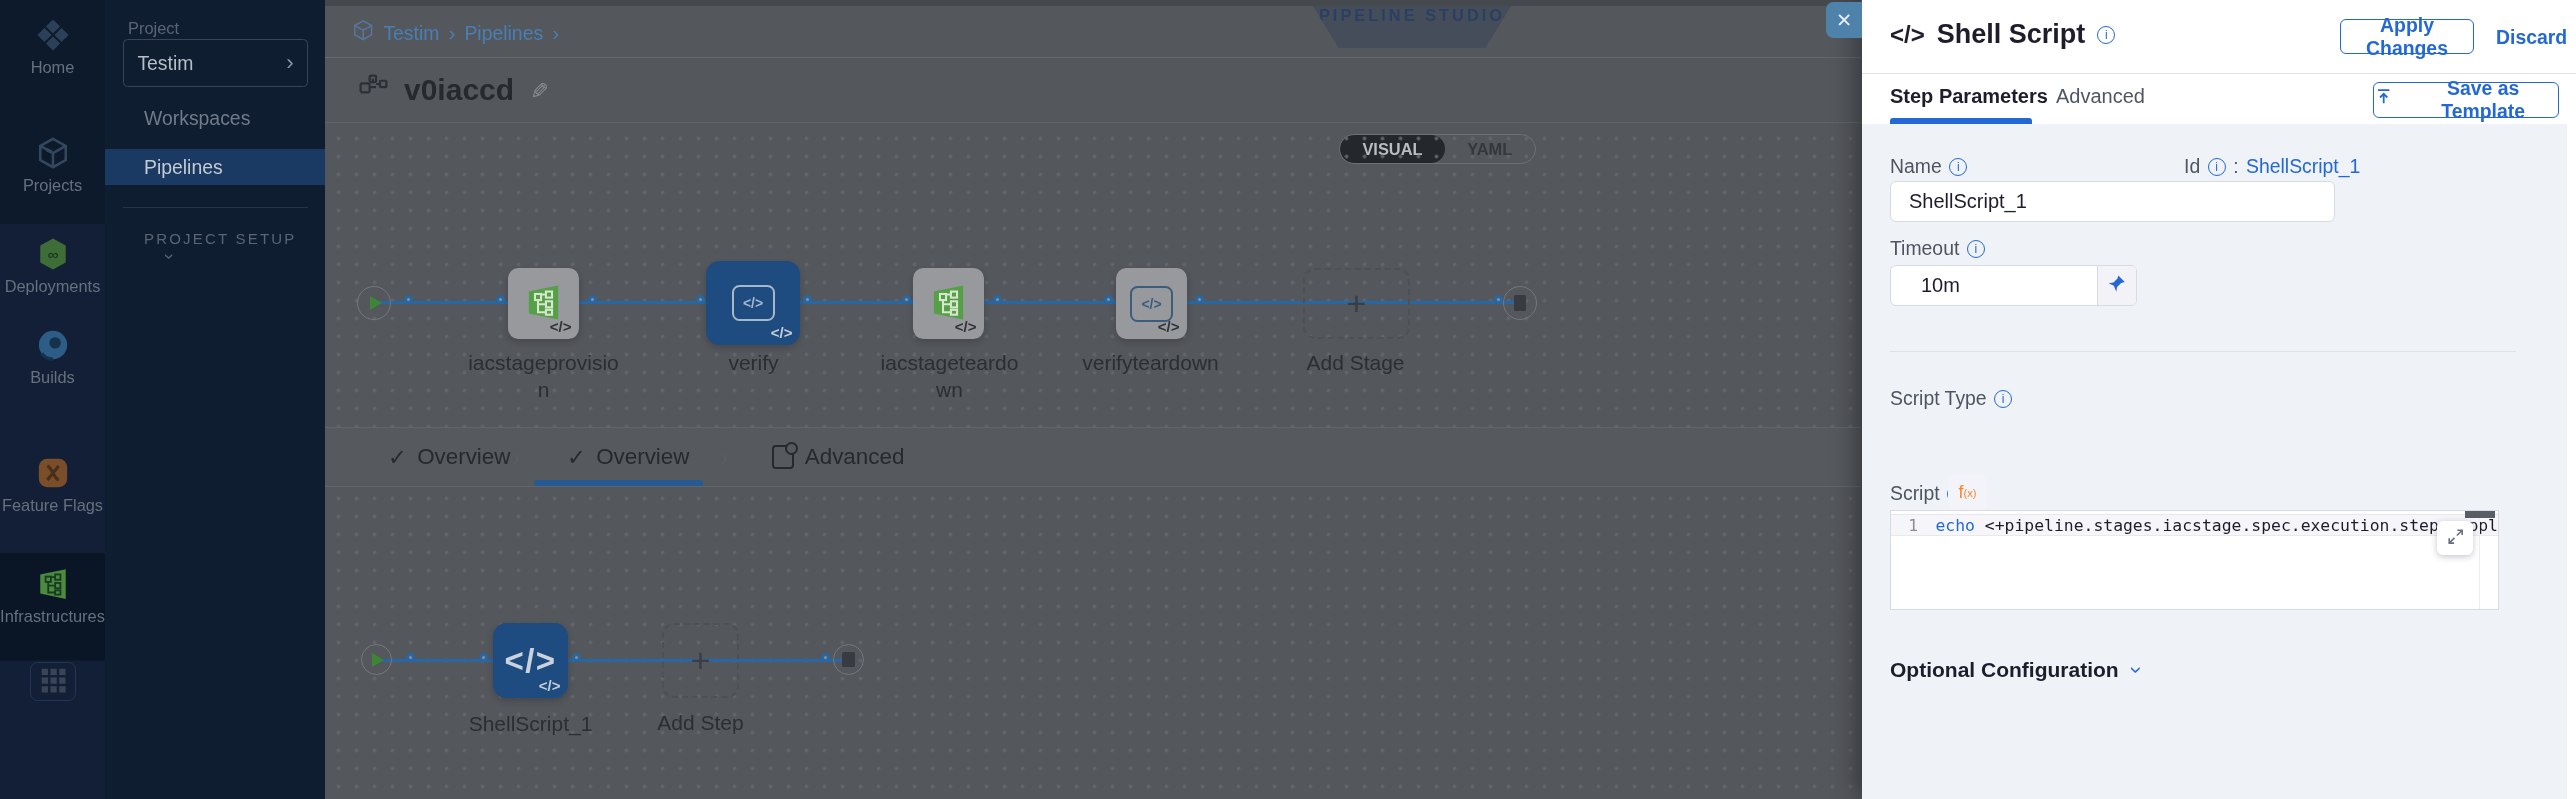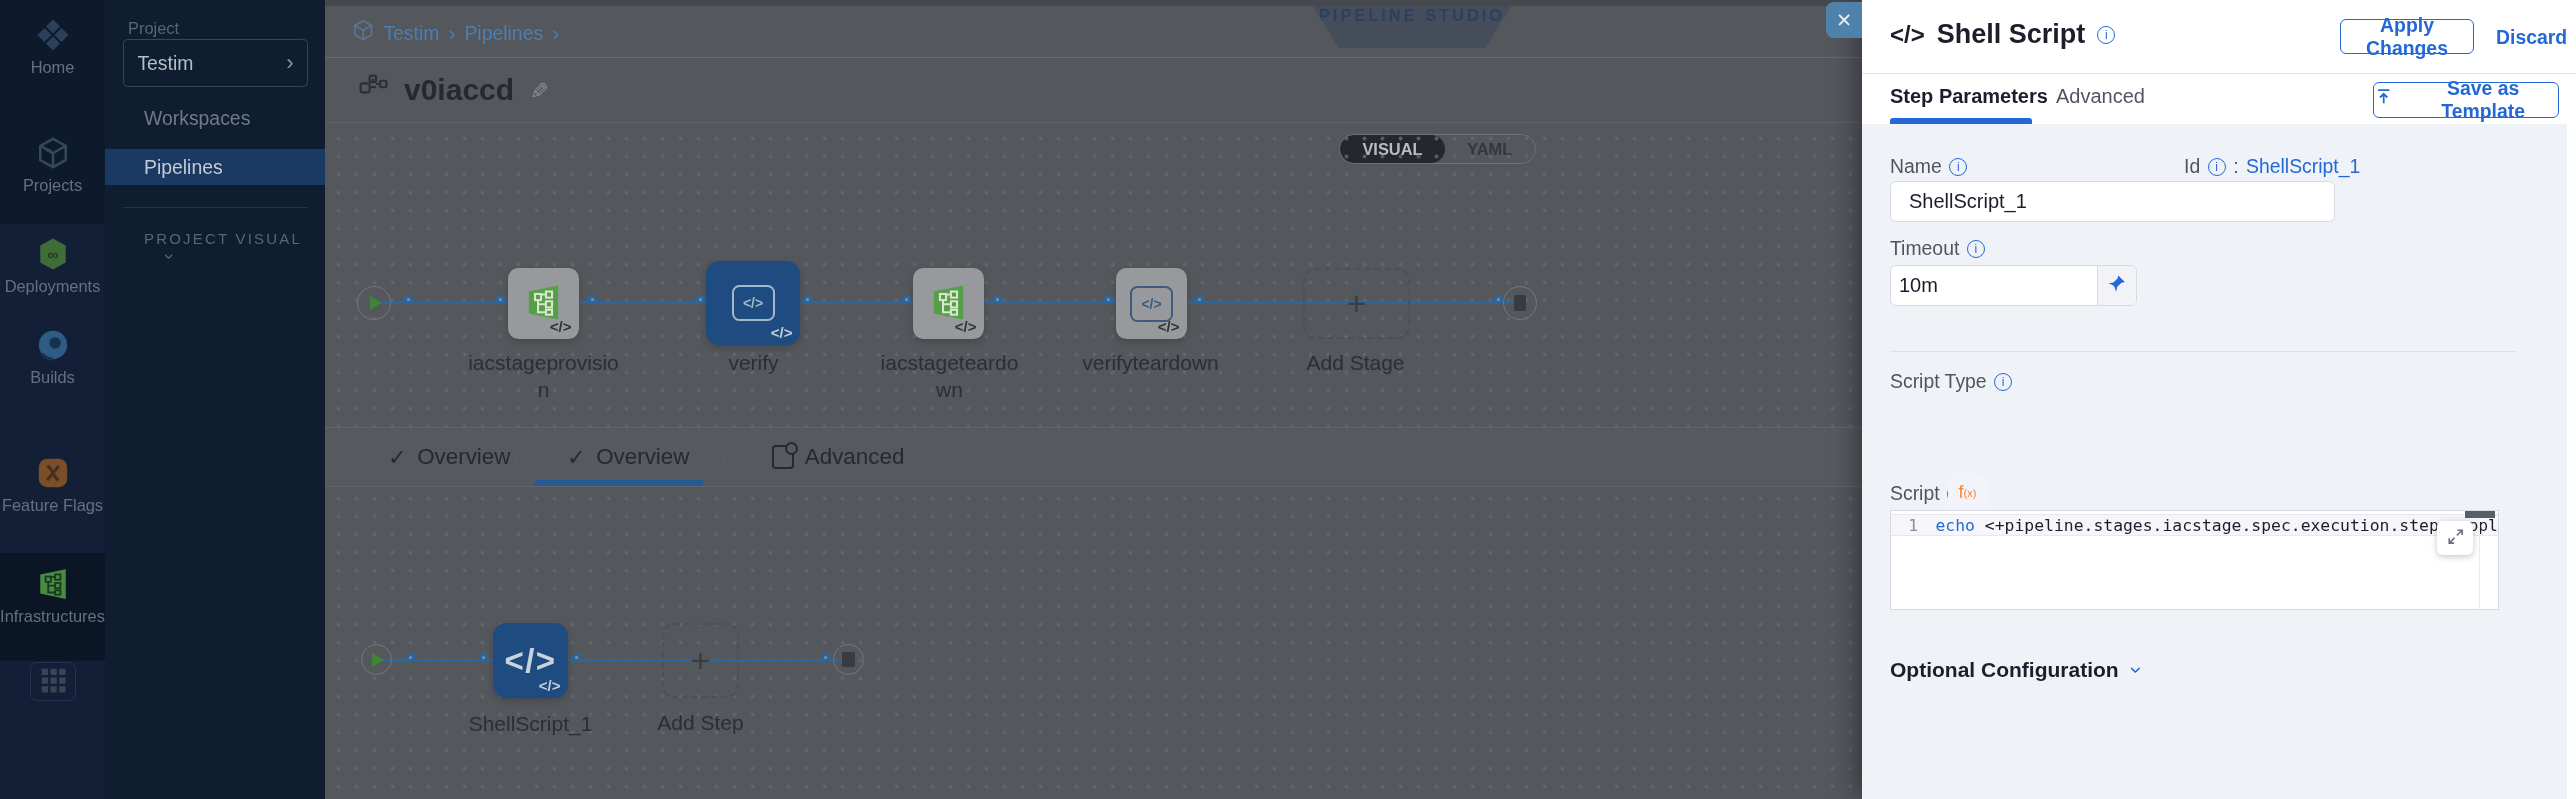--- a/index.html
+++ b/index.html
@@ -129,21 +129,21 @@
   .dr-body { position:absolute; left:0; top:124px; width:705px; height:676px; background:#eff3f8; }
   .white-gutter { position:absolute; right:0; top:0; width:9.7px; height:799px; background:#fff; }
 
   .f-label { position:absolute; display:flex; align-items:center; gap:7.5px; font-size:19.4px; color:#4e5561; }
   .txt-input { position:absolute; background:#fff; border:1.5px solid #d8dae3; border-radius:6px;
                font-size:20px; color:#1d1d2c; padding-left:18px; font-family:"Liberation Sans", sans-serif; }
   .id-row { position:absolute; left:322px; top:31px; display:flex; align-items:center; gap:7.5px; font-size:19.4px; color:#4e5561; }
   .id-row .link { color:#2468d5; cursor:pointer; }
   .input-group { position:absolute; left:28px; top:141px; width:247px; height:41px; border:1.5px solid #d8dae3;
                  border-radius:6px; background:#fff; display:flex; overflow:hidden; }
-  .input-group .val { flex:1; display:flex; align-items:center; padding-left:8px; font-size:20px; color:#1d1d2c; }
+  .input-group .val { flex:1; display:flex; align-items:center; padding-left:30px; font-size:20px; color:#1d1d2c; }
   .input-group .suffix { width:39px; background:#f2f2f7; border-left:0.7px solid #d8dae3; display:flex;
                          align-items:center; justify-content:center; cursor:pointer; }
   .dr-div2 { position:absolute; left:28px; top:227px; width:626px; height:0.7px; background:#dee2e8; }
   .select-box { position:absolute; left:28px; top:292px; width:247px; height:43px; background:#fff;
                 border:1.5px solid #d8dae3; border-radius:6px; display:flex; align-items:center;
                 padding:0 15px 0 18px; cursor:pointer; }
   .select-box .val { flex:1; font-size:20px; color:#1d1d2c; }
   .select-box svg { flex:none; }
   .fx-btn { position:absolute; left:86px; top:350px; width:39px; height:37px; background:#f3f3fa;
             border-radius:7.5px; display:flex; align-items:center; justify-content:center;
@@ -258,21 +258,21 @@
   <aside class="proj-panel">
     <div class="proj-label">Project</div>
     <div class="proj-select">
       <span class="val">Testim</span>
       <span class="chev">›</span>
     </div>
     <div class="side-link ws">Workspaces</div>
     <div class="side-link pl">Pipelines</div>
     <div class="proj-divider"></div>
     <div class="setup-row">
-      <span>PROJECT VISUAL</span>
+      <span>PROJECT SETUP</span>
       <span class="chev">›</span>
     </div>
   </aside>
 
   <main class="main">
     <div class="top-strip"></div>
 
     <div class="hdr1">
       <div class="crumb">
         <span>
@@ -501,21 +501,21 @@
         <span class="suffix">
           <span>
             <svg viewBox="0 0 24 24" width="19.4" height="19.4" fill="#2468d5">
               <path d="M14 2 L22 10 L17.5 11 L12.5 16 L11.5 22 L8.5 14.5 L2 11.5 L8 10.5 L13 5.5 Z"></path>
             </svg></span>
         </span>
       </div>
 
       <div class="dr-div2"></div>
 
-      <div class="f-label" style="left:28px; top:246px;">
+      <div class="f-label" style="left:28px; top:263px;">
         <span>Script Type</span>
         <span class="info-icon">i</span>
       </div>
 
       <div class="f-label" style="left:28px; top:358px;">
         <span>Script</span>
         <span class="info-icon">i</span>
       </div>
       <div class="fx-btn">
         <span>f</span>

